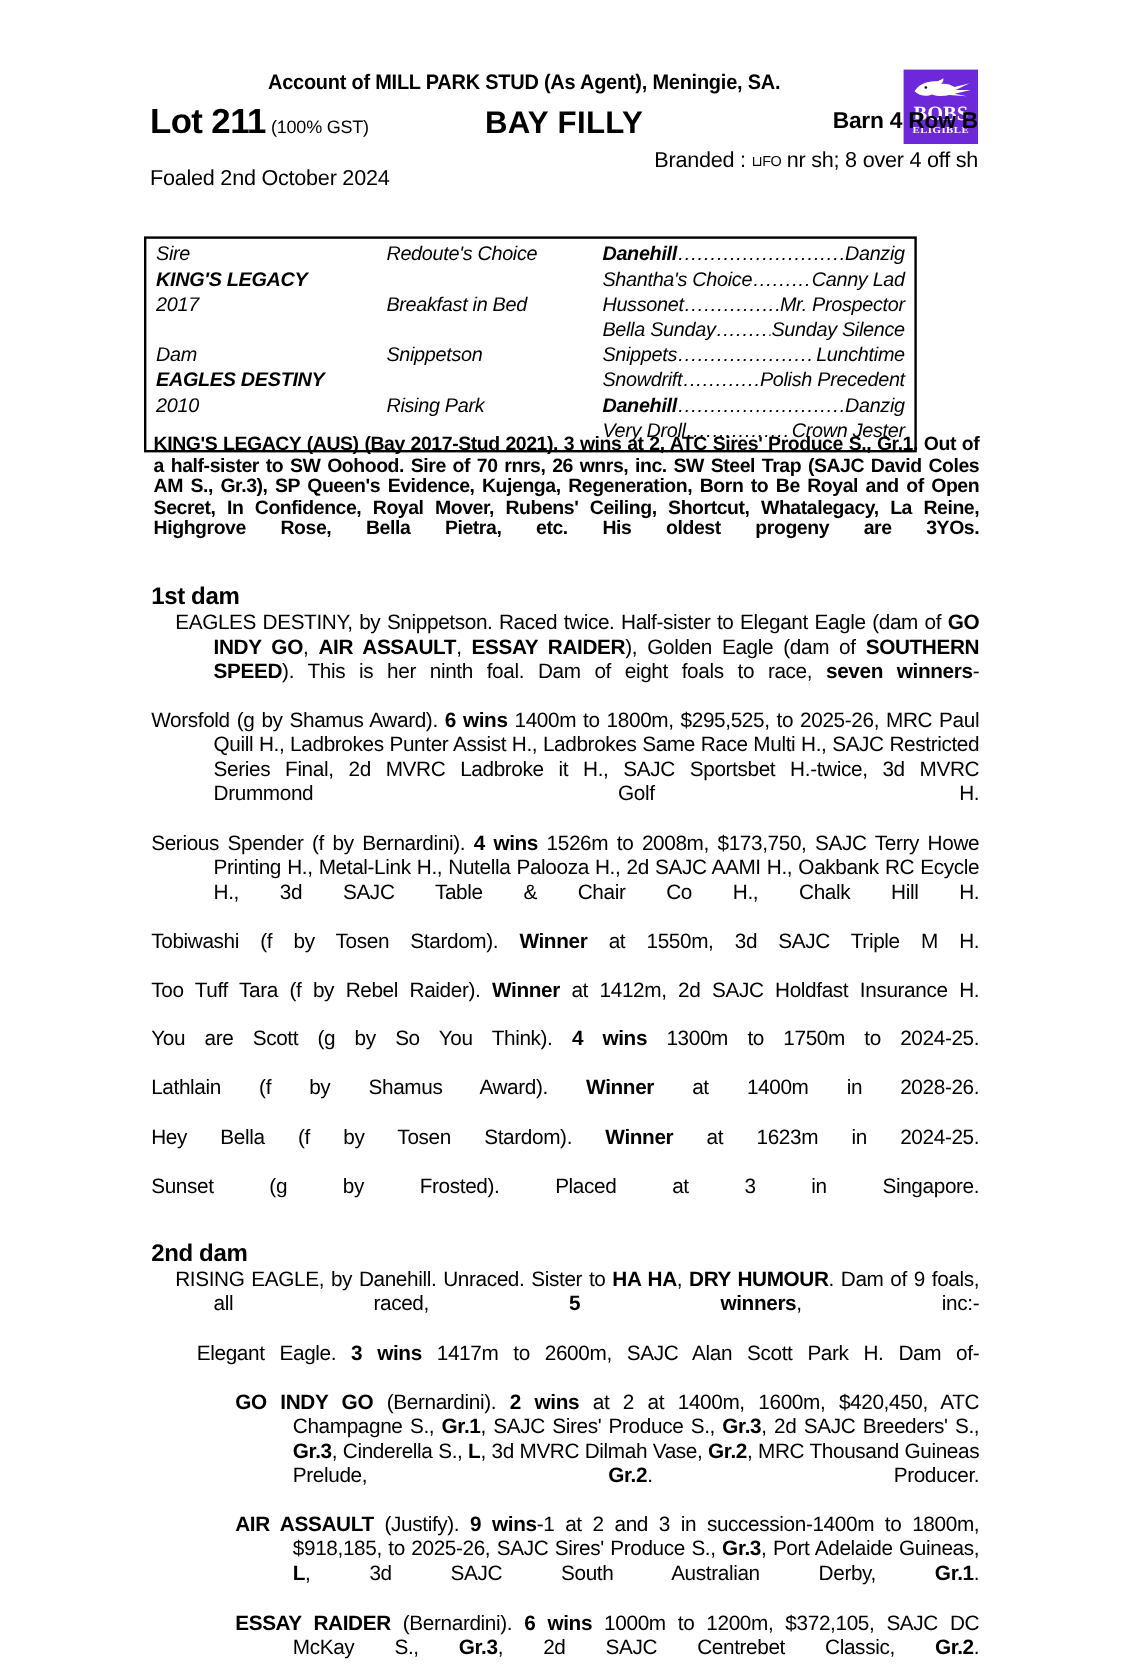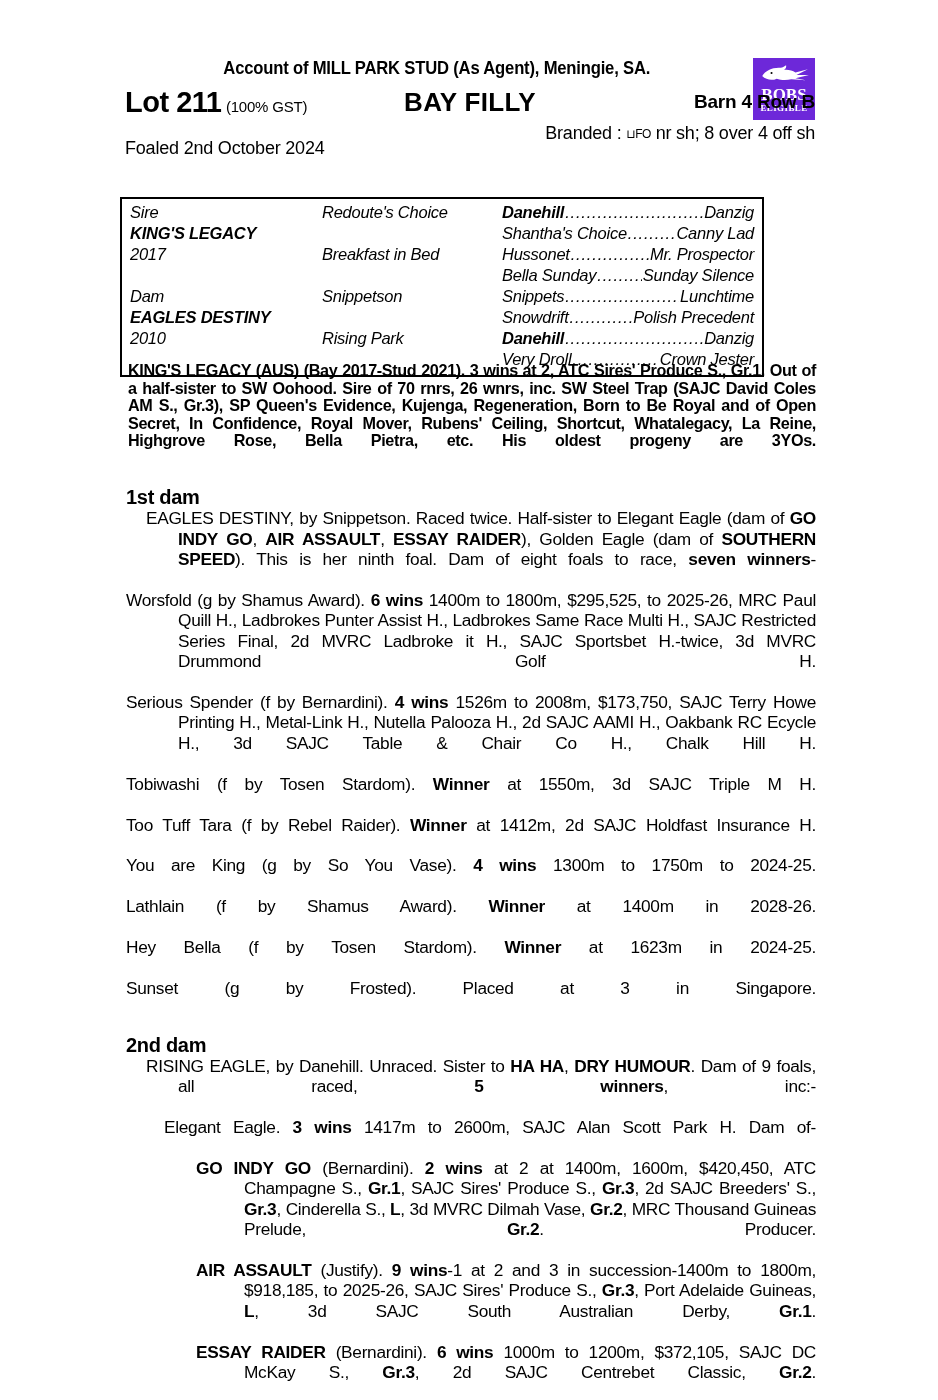--- a/index.html
+++ b/index.html
@@ -354,21 +354,21 @@
   <div class="sire-blurb">KING'S LEGACY (AUS) (Bay 2017-Stud 2021). 3 wins at 2, ATC Sires' Produce S., Gr.1. Out of a half-sister to SW Oohood. Sire of 70 rnrs, 26 wnrs, inc. SW Steel Trap (SAJC David Coles AM S., Gr.3), SP Queen's Evidence, Kujenga, Regeneration, Born to Be Royal and of Open Secret, In Confidence, Royal Mover, Rubens' Ceiling, Shortcut, Whatalegacy, La Reine, Highgrove Rose, Bella Pietra, etc. His oldest progeny are 3YOs.</div>
 
   <div class="body">
     <div class="sec-head">1st dam</div>
     <div id="first-dam-block">
         <div class="entry h1"><span>EAGLES DESTINY, by Snippetson. Raced twice. Half-sister to Elegant Eagle (dam of </span><span class="bold">GO INDY GO</span><span>, </span><span class="bold">AIR ASSAULT</span><span>, </span><span class="bold">ESSAY RAIDER</span><span>), Golden Eagle (dam of </span><span class="bold">SOUTHERN SPEED</span><span>). This is her ninth foal. Dam of eight foals to race, </span><span class="bold">seven winners</span><span>-</span></div>
         <div class="entry h0"><span>Worsfold (g by Shamus Award). </span><span class="bold">6 wins</span><span> 1400m to 1800m, $295,525, to 2025-26, MRC Paul Quill H., Ladbrokes Punter Assist H., Ladbrokes Same Race Multi H., SAJC Restricted Series Final, 2d MVRC Ladbroke it H., SAJC Sportsbet H.-twice, 3d MVRC Drummond Golf H.</span></div>
         <div class="entry h0"><span>Serious Spender (f by Bernardini). </span><span class="bold">4 wins</span><span> 1526m to 2008m, $173,750, SAJC Terry Howe Printing H., Metal-Link H., Nutella Palooza H., 2d SAJC AAMI H., Oakbank RC Ecycle H., 3d SAJC Table &amp; Chair Co H., Chalk Hill H.</span></div>
         <div class="entry h0"><span>Tobiwashi (f by Tosen Stardom). </span><span class="bold">Winner</span><span> at 1550m, 3d SAJC Triple M H.</span></div>
         <div class="entry h0"><span>Too Tuff Tara (f by Rebel Raider). </span><span class="bold">Winner</span><span> at 1412m, 2d SAJC Holdfast Insurance H.</span></div>
-        <div class="entry h0"><span>You are King (g by So You Vase). </span><span class="bold">4 wins</span><span> 1300m to 1750m to 2024-25.</span></div>
+        <div class="entry h0"><span>You are Scott (g by So You Think). </span><span class="bold">4 wins</span><span> 1300m to 1750m to 2024-25.</span></div>
         <div class="entry h0"><span>Lathlain (f by Shamus Award). </span><span class="bold">Winner</span><span> at 1400m in 2028-26.</span></div>
         <div class="entry h0"><span>Hey Bella (f by Tosen Stardom). </span><span class="bold">Winner</span><span> at 1623m in 2024-25.</span></div>
         <div class="entry h0"><span>Sunset (g by Frosted). Placed at 3 in Singapore.</span></div>
       </div>
 
     <div class="sec-head second">2nd dam</div>
     <div id="second-dam-block">
         <div class="entry h1"><span>RISING EAGLE, by Danehill. Unraced. Sister to </span><span class="bold">HA HA</span><span>, </span><span class="bold">DRY HUMOUR</span><span>. Dam of 9 foals, all raced, </span><span class="bold">5 winners</span><span>, inc:-</span></div>
         <div class="entry h2"><span>Elegant Eagle. </span><span class="bold">3 wins</span><span> 1417m to 2600m, SAJC Alan Scott Park H. Dam of-</span></div>
         <div class="entry h3"><span class="bold">GO INDY GO</span><span> (Bernardini). </span><span class="bold">2 wins</span><span> at 2 at 1400m, 1600m, $420,450, ATC Champagne S., </span><span class="bold">Gr.1</span><span>, SAJC Sires' Produce S., </span><span class="bold">Gr.3</span><span>, 2d SAJC Breeders' S., </span><span class="bold">Gr.3</span><span>, Cinderella S., </span><span class="bold">L</span><span>, 3d MVRC Dilmah Vase, </span><span class="bold">Gr.2</span><span>, MRC Thousand Guineas Prelude, </span><span class="bold">Gr.2</span><span>. Producer.</span></div>

